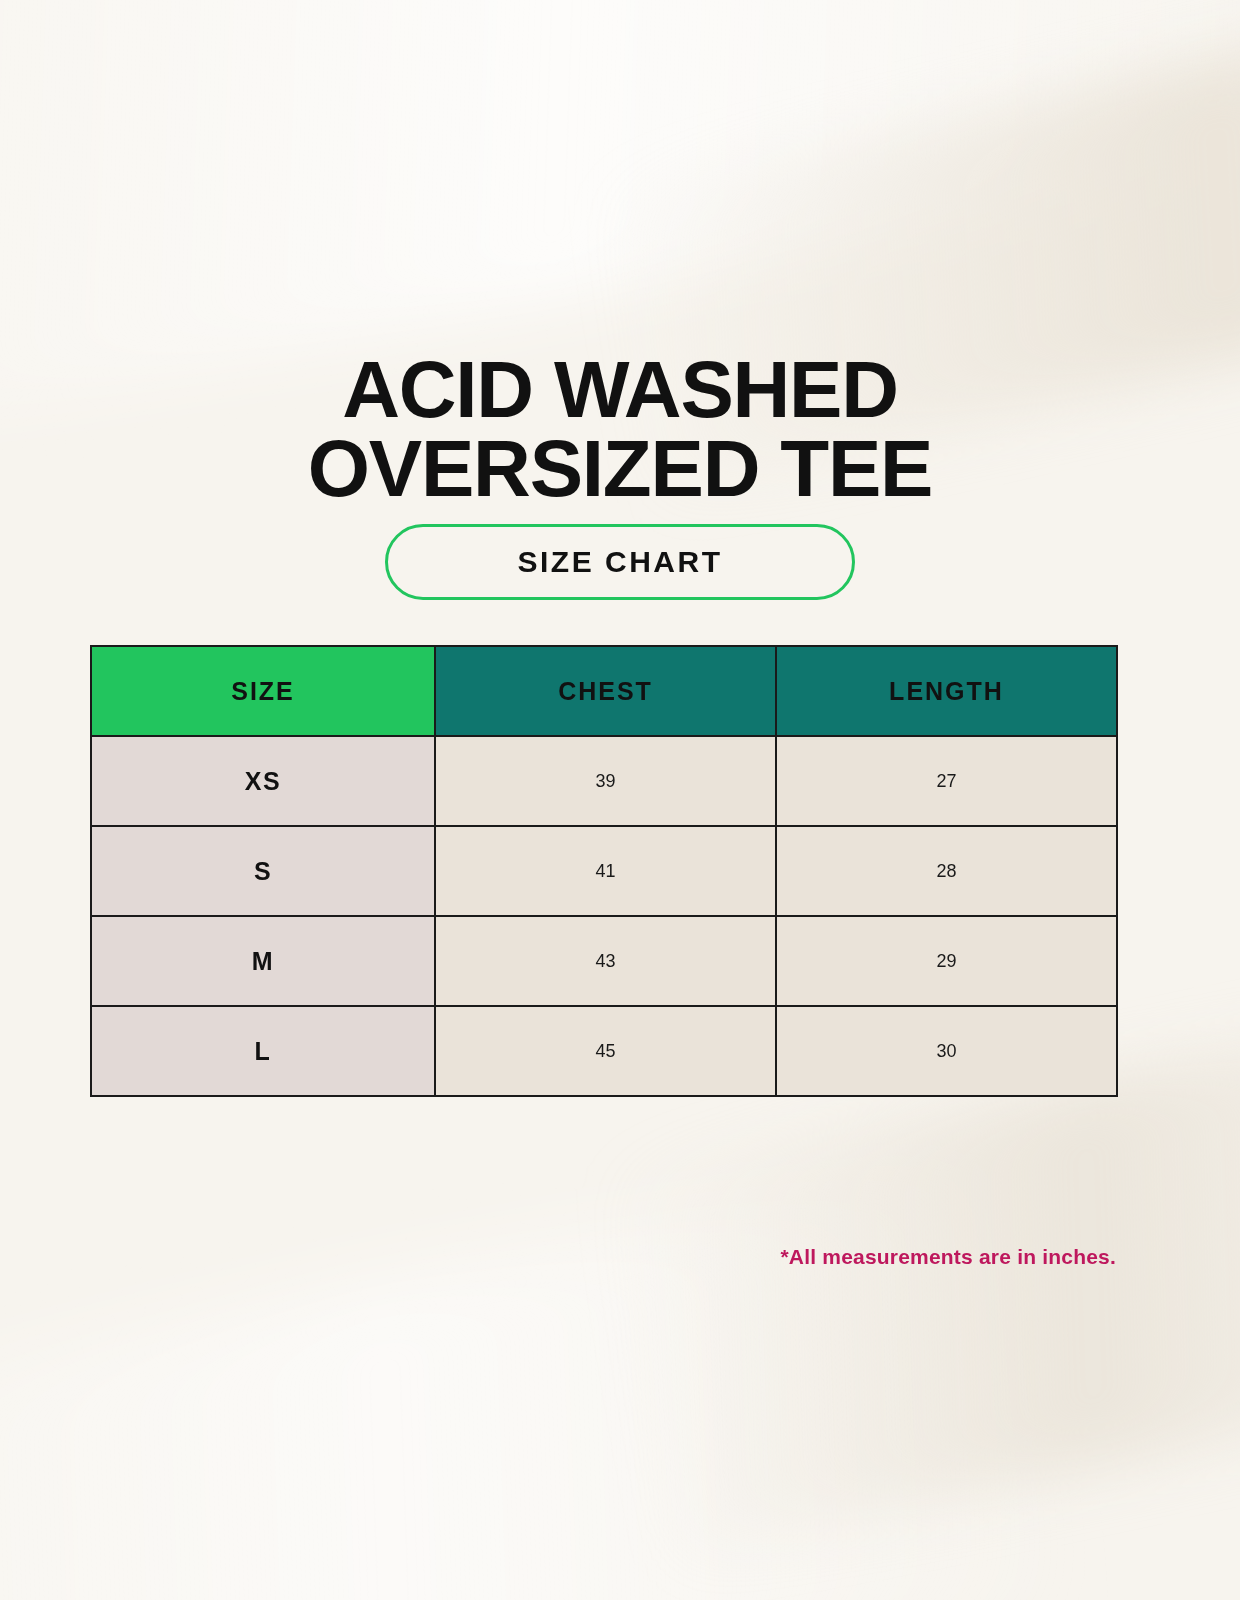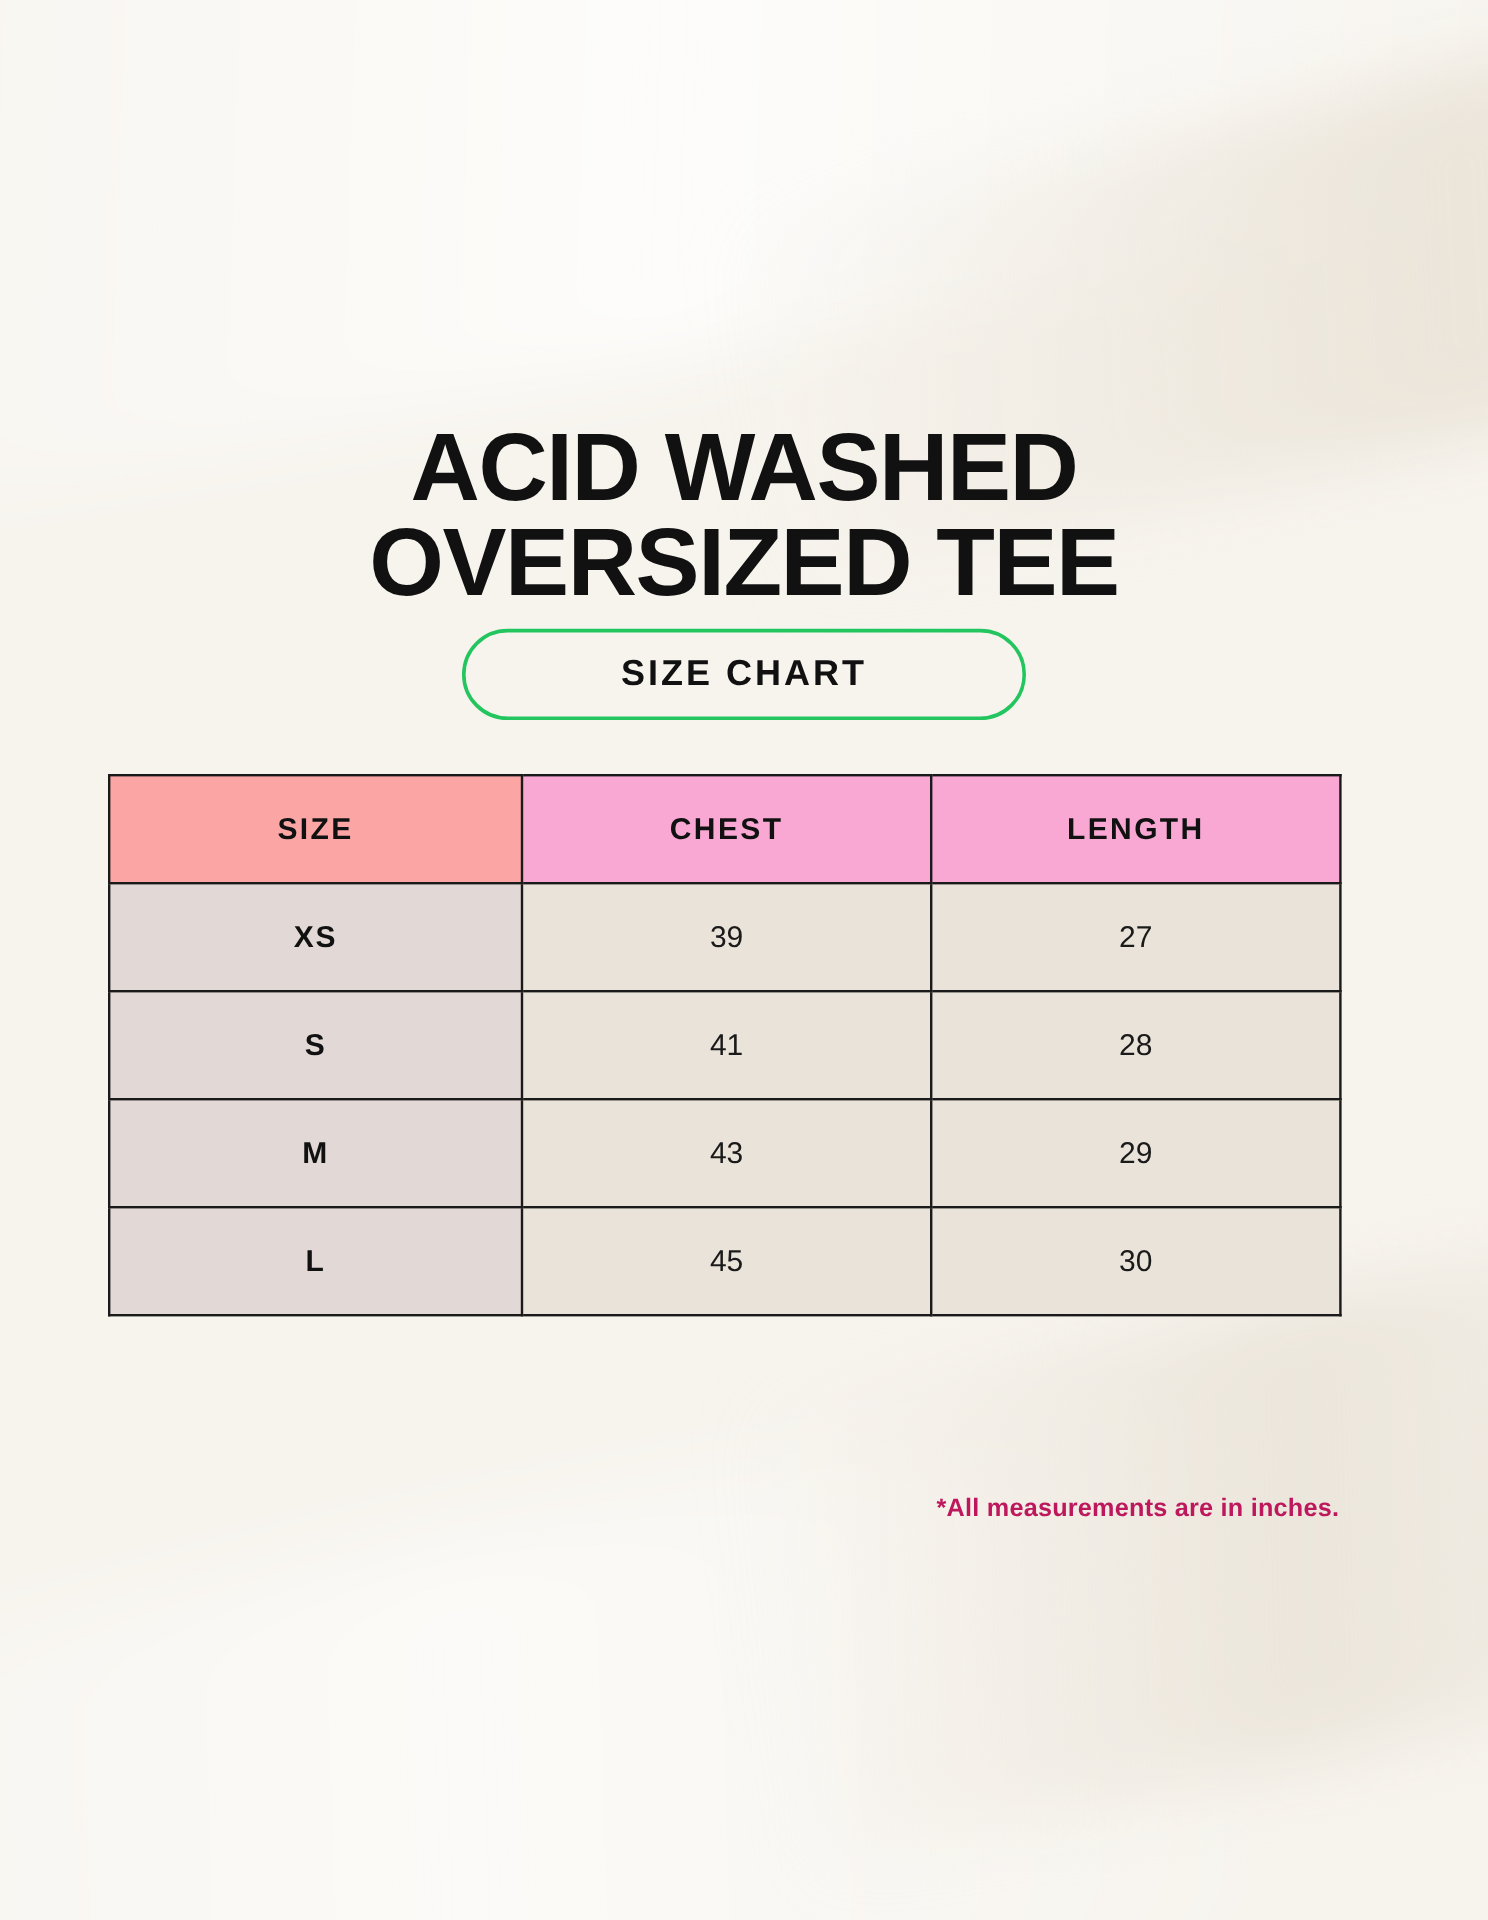--- a/index.html
+++ b/index.html
@@ -124,43 +124,43 @@
     border: 2px solid #1a1a1a;
     height: 86px;
     text-align: center;
     vertical-align: middle;
   }
   col.col-size { width: 344px; }
   col.col-chest { width: 341px; }
   col.col-length { width: 341px; }
 
   th.head-size {
-    background: #fca5a5;
+    background: #22c55e;
     font-size: 25px;
     font-weight: 700;
     letter-spacing: 2px;
     color: #111111;
   }
   th.head-measure {
-    background: #f9a8d4;
+    background: #0f766e;
     font-size: 25px;
     font-weight: 700;
     letter-spacing: 2px;
     color: #111111;
   }
   td.cell-size {
     background: #e2d9d6;
     font-size: 25px;
     font-weight: 700;
     letter-spacing: 1.5px;
     color: #111111;
   }
   td.cell-value {
     background: #eae3d9;
-    font-size: 25px;
+    font-size: 18px;
     font-weight: 400;
     color: #1a1a1a;
   }
 
   .footnote {
     position: absolute;
     top: 1245px;
     left: 90px;
     width: 1026px;
     text-align: right;

